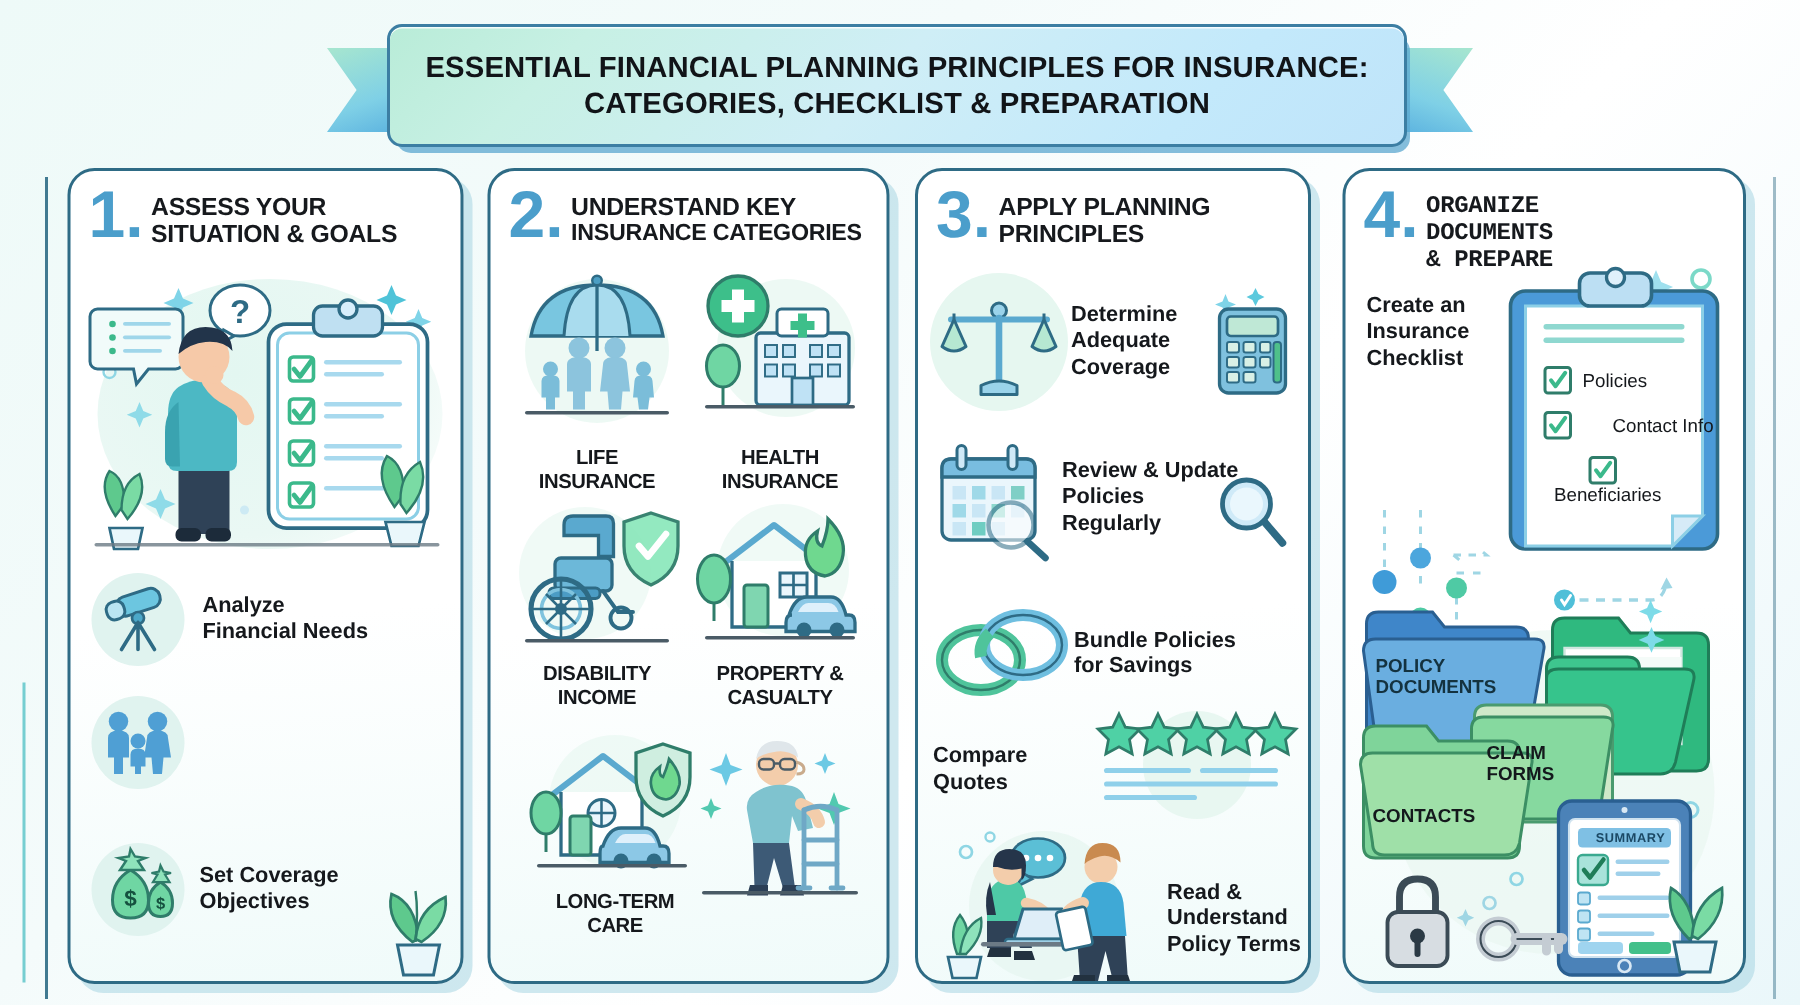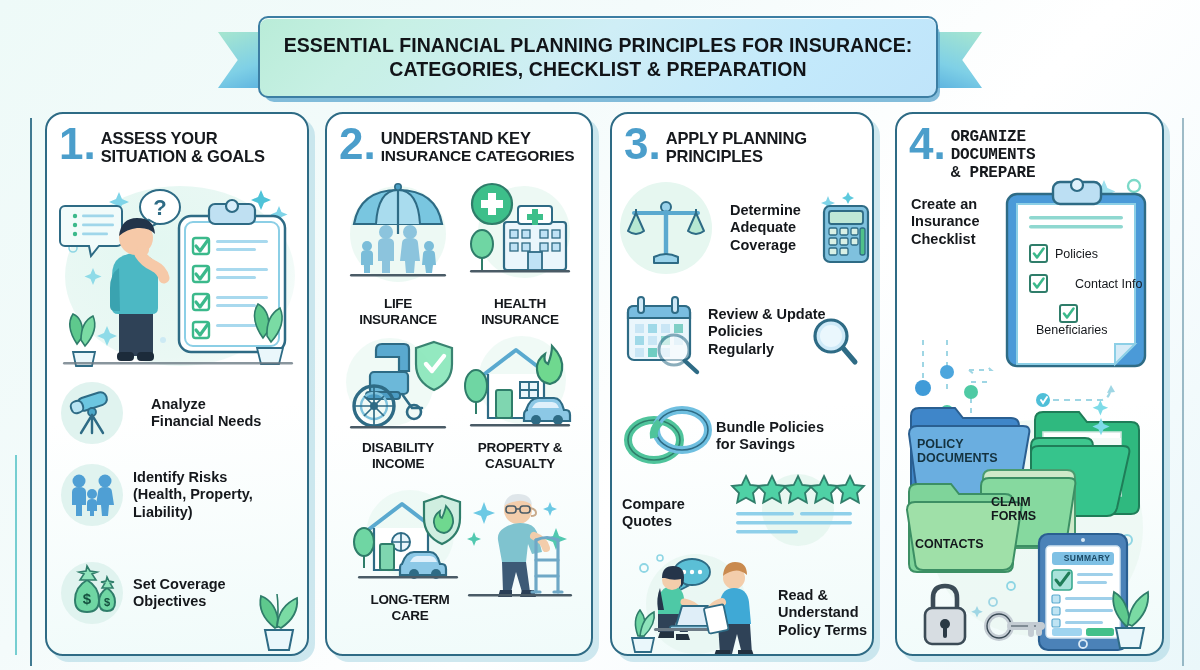--- a/index.html
+++ b/index.html
@@ -182,41 +182,36 @@
 
     <div class="row" style="left:14px;top:268px;width:236px;">
       <div class="icon-circle" style="width:62px;height:62px;">
         <svg width="50" height="48" viewBox="0 0 50 48">
           <rect x="10" y="6" width="30" height="13" rx="6" fill="#6cc6e0" stroke="#2e6b85" stroke-width="2" transform="rotate(-18 25 12)"></rect>
           <rect x="4" y="12" width="12" height="12" rx="5" fill="#b9e4f2" stroke="#2e6b85" stroke-width="2" transform="rotate(-18 10 18)"></rect>
           <circle cx="25" cy="23" r="4" fill="#4ba8c9" stroke="#2e6b85" stroke-width="1.8"></circle>
           <path d="M25 26 l-11 18 M25 26 l11 18 M25 26 l0 18" stroke="#2e6b85" stroke-width="2.4" fill="none" stroke-linecap="round"></path>
         </svg>
       </div>
-      <div class="rtxt" style="margin-left:28px;">
+      <div class="rtxt" style="margin-left:12px;">
         <div>Analyze</div>
           <div>Financial Needs</div>
       </div>
     </div>
 
     <div class="row" style="left:14px;top:350px;width:236px;">
       <div class="icon-circle" style="width:62px;height:62px;">
         <svg width="52" height="46" viewBox="0 0 52 46">
           <circle cx="13" cy="9" r="6.5" fill="#4f9fd4"></circle>
           <path d="M6 20 q0 -5 7 -5 q7 0 7 5 l0 13 -4 0 0 11 -6 0 0 -11 -4 0z" fill="#4f9fd4"></path>
           <circle cx="39" cy="9" r="6.5" fill="#4f9fd4"></circle>
           <path d="M32 20 q0 -5 7 -5 q7 0 7 5 l2 13 -5 0 -1 11 -6 0 -1 -11 -5 0z" fill="#4f9fd4"></path>
           <circle cx="26" cy="22" r="5" fill="#4f9fd4"></circle>
           <path d="M21 31 q0 -4 5 -4 q5 0 5 4 l0 8 -3 0 0 5 -4 0 0 -5 -3 0z" fill="#4f9fd4"></path>
         </svg>
-      </div>
-      <div class="rtxt" style="margin-left:10px;">
-        <div>Identify Risks</div>
-          <div>(Health, Property,</div>
-          <div>Liability)</div>
       </div>
     </div>
 
     <div class="row" style="left:14px;top:448px;width:236px;">
       <div class="icon-circle" style="width:62px;height:62px;">
         <svg width="54" height="46" viewBox="0 0 54 46">
           <path d="M22 10 q-12 7 -12 20 q0 12 12 12 q12 0 12 -12 q0 -13 -12 -20z" fill="#6fd6a3" stroke="#2f7d6a" stroke-width="2"></path>
           <path d="M15 10 l4 -6 -5 -2 7 -1 1 -5 3 5 7 1 -5 2 4 6z" fill="#8fe3bb" stroke="#2f7d6a" stroke-width="1.6"></path>
           <text x="22" y="34" font-size="15" font-weight="bold" fill="#15513f" text-anchor="middle" font-family="Liberation Sans, sans-serif">$</text>
           <path d="M42 18 q-8 5 -8 14 q0 9 8 9 q8 0 8 -9 q0 -9 -8 -14z" fill="#6fd6a3" stroke="#2f7d6a" stroke-width="2"></path>
@@ -425,21 +420,21 @@
         <svg width="84" height="82" viewBox="0 0 84 82">
           <circle cx="42" cy="20" r="5" fill="#9ad3ea" stroke="#2e6b85" stroke-width="2"></circle>
           <path d="M42 25 l0 42" stroke="#5aa9cf" stroke-width="4.4" stroke-linecap="round"></path>
           <path d="M10 26 l64 0" stroke="#5aa9cf" stroke-width="4" stroke-linecap="round"></path>
           <path d="M12 26 l-8 18 q8 6 16 0z" fill="#b6e8d2" stroke="#2e6b85" stroke-width="2" stroke-linejoin="round"></path>
           <path d="M72 26 l-8 18 q8 6 16 0z" fill="#b6e8d2" stroke="#2e6b85" stroke-width="2" stroke-linejoin="round"></path>
           <path d="M12 26 l0 -4 M72 26 l0 -4" stroke="#2e6b85" stroke-width="2"></path>
           <path d="M30 70 q12 -6 24 0 l0 6 -24 0z" fill="#9ad3ea" stroke="#2e6b85" stroke-width="2" stroke-linejoin="round"></path>
         </svg>
       </div>
-      <div class="rtxt" style="margin-left:18px;width:95px;">
+      <div class="rtxt" style="margin-left:2px;width:95px;">
         <div>Determine</div>
           <div>Adequate</div>
           <div>Coverage</div>
       </div>
       <svg width="54" height="72" viewBox="0 0 54 72" style="margin-left:-2px;">
         <path d="M10 4 l2 5 5 2 -5 2 -2 5 -2 -5 -5 -2 5 -2z" fill="#7fd4e8"></path>
         <path d="M30 0 l2 4 4 2 -4 2 -2 4 -2 -4 -4 -2 4 -2z" fill="#5cc9dd"></path>
         <rect x="6" y="14" width="44" height="56" rx="6" fill="#7fc1de" stroke="#2e6b85" stroke-width="2.2"></rect>
         <rect x="11" y="19" width="34" height="13" rx="2.5" fill="#bfe8d6" stroke="#2e6b85" stroke-width="1.8"></rect>
         <g fill="#d8f0e6" stroke="#2e6b85" stroke-width="1.3">

